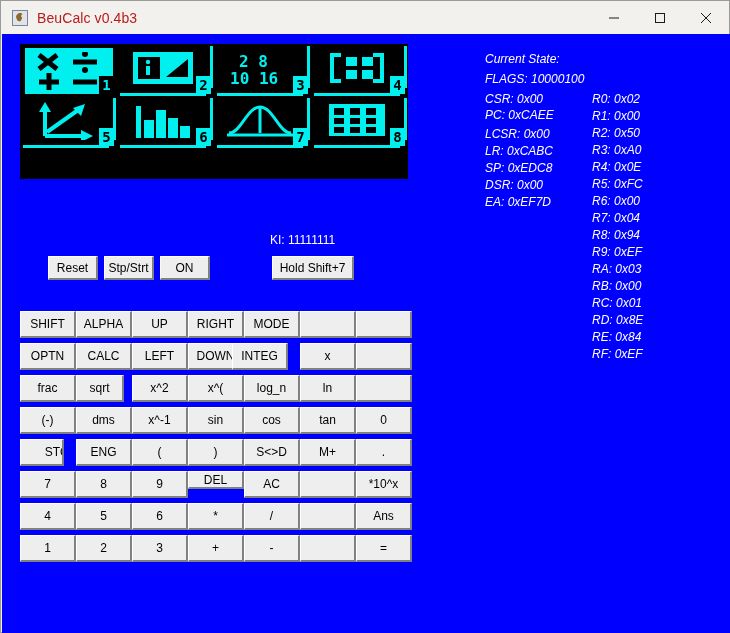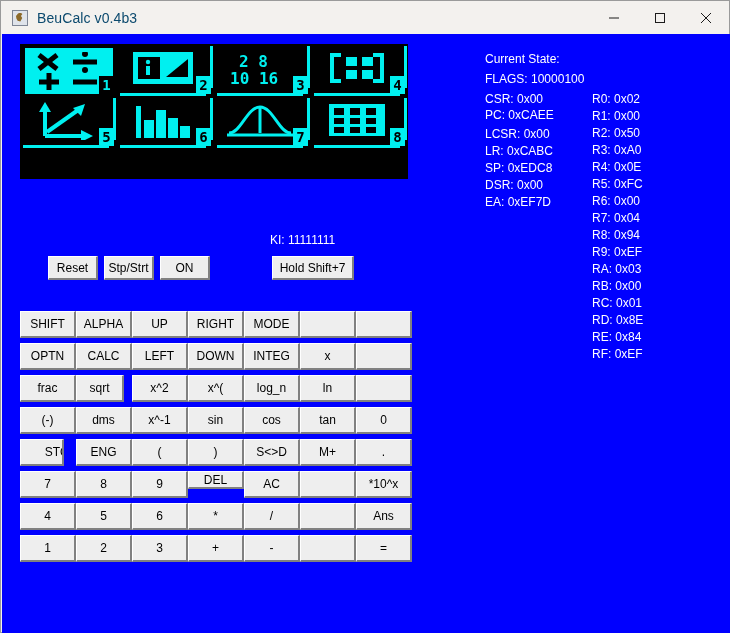--- a/index.html
+++ b/index.html
@@ -32,21 +32,21 @@
     position: relative;
   }
   #title-icon::before {
     content: "";
     position: absolute; left: 3px; top: 2px;
     width: 8px; height: 9px;
     background: #8c6a2a;
     clip-path: polygon(0 40%,25% 10%,55% 0,80% 18%,62% 40%,78% 62%,55% 100%,20% 92%,5% 68%);
   }
   #title-text {
-    font-size: 14px; color: #0c4a6e;
+    font-size: 14px; color: #b91c1c;
     letter-spacing: 0.1px;
   }
   #winbuttons {
     position: absolute; right: 0; top: 0;
     height: 33px; display: flex;
   }
   .winbtn {
     width: 46px; height: 33px;
     display: flex; align-items: center; justify-content: center;
     color: #1b1b1b;
@@ -156,20 +156,21 @@
   #state-panel {
     position: absolute;
     left: 483px; top: 18px;
     width: 235px;
     color: #ffffff;
     font-size: 12px;
   }
   #state-panel .line {
     position: absolute;
     white-space: nowrap;
+    font-style: italic;
   }
 </style>
 </head>
 <body>
 
 <div id="app">
 
   <div id="titlebar">
     <div id="title-icon"></div>
     <div id="title-text">BeuCalc v0.4b3</div>
@@ -351,21 +352,21 @@
         <button class="sbtn" style="left: 74px; top: 277px; width: 56px; height: 27px;">ALPHA</button>
         <button class="sbtn" style="left: 130px; top: 277px; width: 56px; height: 27px;">UP</button>
         <button class="sbtn" style="left: 186px; top: 277px; width: 56px; height: 27px;">RIGHT</button>
         <button class="sbtn" style="left: 242px; top: 277px; width: 56px; height: 27px;">MODE</button>
         <button class="sbtn" style="left: 298px; top: 277px; width: 56px; height: 27px;"></button>
         <button class="sbtn" style="left: 354px; top: 277px; width: 56px; height: 27px;"></button>
         <button class="sbtn" style="left: 18px; top: 309px; width: 56px; height: 27px;">OPTN</button>
         <button class="sbtn" style="left: 74px; top: 309px; width: 56px; height: 27px;">CALC</button>
         <button class="sbtn" style="left: 130px; top: 309px; width: 56px; height: 27px;">LEFT</button>
         <button class="sbtn" style="left: 186px; top: 309px; width: 56px; height: 27px;">DOWN</button>
-        <button class="sbtn" style="left: 242px; top: 309px; width: 56px; height: 27px;">INTEG</button>
+        <button class="sbtn" style="left: 230px; top: 309px; width: 56px; height: 27px;">INTEG</button>
         <button class="sbtn" style="left: 298px; top: 309px; width: 56px; height: 27px;">x</button>
         <button class="sbtn" style="left: 354px; top: 309px; width: 56px; height: 27px;"></button>
         <button class="sbtn" style="left: 18px; top: 341px; width: 56px; height: 27px;">frac</button>
         <button class="sbtn" style="left: 74px; top: 341px; width: 48px; height: 27px;">sqrt</button>
         <button class="sbtn" style="left: 130px; top: 341px; width: 56px; height: 27px;">x^2</button>
         <button class="sbtn" style="left: 186px; top: 341px; width: 56px; height: 27px;">x^(</button>
         <button class="sbtn" style="left: 242px; top: 341px; width: 56px; height: 27px;">log_n</button>
         <button class="sbtn" style="left: 298px; top: 341px; width: 56px; height: 27px;">ln</button>
         <button class="sbtn" style="left: 354px; top: 341px; width: 56px; height: 27px;"></button>
         <button class="sbtn" style="left: 18px; top: 373px; width: 56px; height: 27px;">(-)</button>

